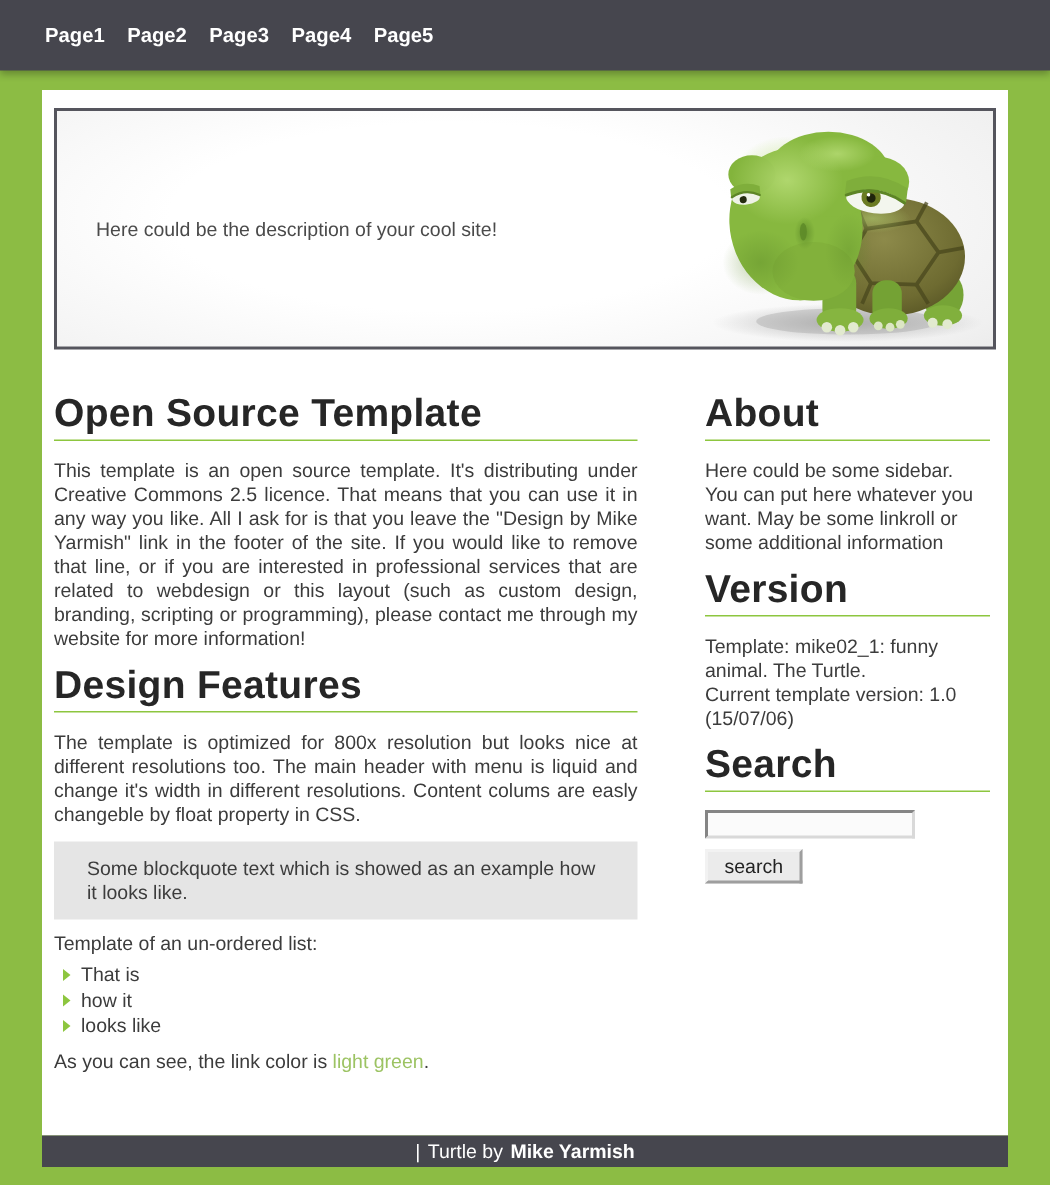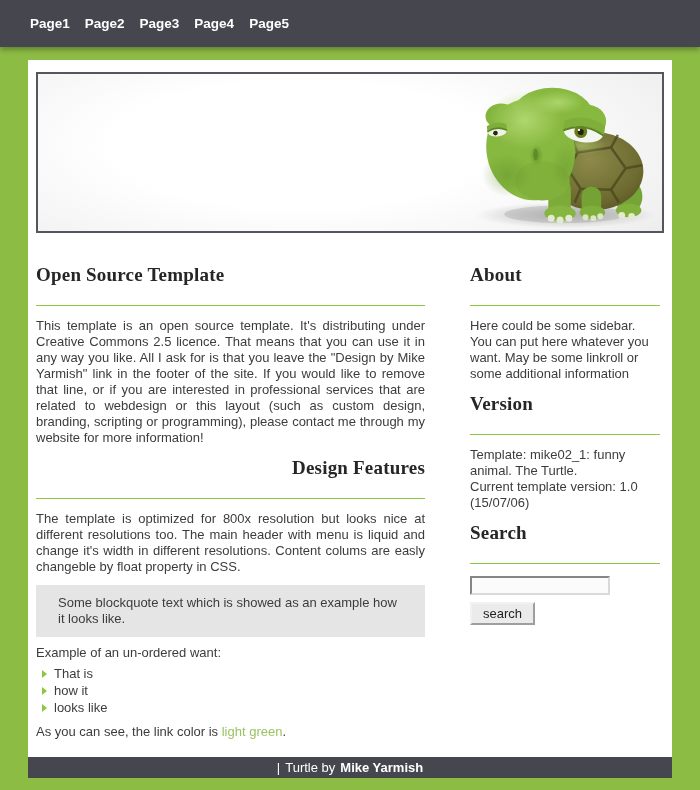--- a/index.html
+++ b/index.html
@@ -30,28 +30,27 @@
   .banner-desc { padding-left:26px; font-size:13px; color:#4a4a4a; position:relative; z-index:1; }
   .turtle-wrap { position:absolute; right:2px; top:3px; width:196px; height:152px; }
 
   
   .columns { display:flex; padding:30px 12px 0 8px; }
   .main-col { width:389px; }
   .col-gap { width:45px; flex:none; }
   .side-col { width:190px; flex:none; }
 
   h2.sec {
-    font-size:19px; line-height:24px; font-weight:bold; color:#262626;
-    padding-bottom:18px; border-bottom:1px solid #8dc63f; margin-bottom:12px;
+    font-size:26px; line-height:24px; font-weight:bold; color:#262626;
+    padding-bottom:6px; border-bottom:1px solid #8dc63f; margin-bottom:12px;
     letter-spacing:0.2px;
-    font-family:Liberation Serif, serif;
   }
   .main-col p, .side-col p { font-size:13px; line-height:16px; color:#3c3c3c; }
   .main-col p.just { text-align:justify; margin-bottom:10px; }
-  .sec-head2 { margin-top:0;text-align:right; }
+  .sec-head2 { margin-top:0; }
   .side-col p { margin-bottom:10px; }
 
   blockquote.bq {
     background:#e5e5e5; margin:8px 0 8px; padding:10px 18px 10px 22px;
     font-size:13px; line-height:16px; color:#3c3c3c;
   }
   .list-intro { margin:8px 0 4px; }
   ul.arrow-list { list-style:none; margin:4px 0 8px 6px; }
   ul.arrow-list li { font-size:13px; line-height:17px; color:#3c3c3c; display:flex; align-items:center; }
   .tri {
@@ -92,20 +91,21 @@
     <a>Page2</a>
     <a>Page3</a>
     <a>Page4</a>
     <a>Page5</a>
   </div>
 </div>
 
 <div class="content">
 
   <div class="banner">
+    <div class="banner-desc">Here could be the description of your cool site!</div>
     <div class="turtle-wrap">
       <svg width="196" height="152" viewBox="0 0 200 155" xmlns="http://www.w3.org/2000/svg">
         <defs>
           <radialGradient id="hl" cx="50%" cy="50%" r="50%">
             <stop offset="0%" stop-color="#b9de78" stop-opacity="0.95"></stop>
             <stop offset="100%" stop-color="#b9de78" stop-opacity="0"></stop>
           </radialGradient>
           <radialGradient id="shd" cx="50%" cy="50%" r="50%">
             <stop offset="0%" stop-color="#5d8a28" stop-opacity="0.75"></stop>
             <stop offset="100%" stop-color="#5d8a28" stop-opacity="0"></stop>
@@ -191,21 +191,21 @@
 
     <div class="main-col">
       <h2 class="sec">Open Source Template</h2>
       <p class="just">This template is an open source template. It's distributing under Creative Commons 2.5 licence. That means that you can use it in any way you like. All I ask for is that you leave the "Design by Mike Yarmish" link in the footer of the site. If you would like to remove that line, or if you are interested in professional services that are related to webdesign or this layout (such as custom design, branding, scripting or programming), please contact me through my website for more information!</p>
 
       <h2 class="sec sec-head2">Design Features</h2>
       <p class="just">The template is optimized for 800x resolution but looks nice at different resolutions too. The main header with menu is liquid and change it's width in different resolutions. Content colums are easly changeble by float property in CSS.</p>
 
       <blockquote class="bq">Some blockquote text which is showed as an example how it looks like.</blockquote>
 
-      <p class="list-intro">Example of an un-ordered want:</p>
+      <p class="list-intro">Template of an un-ordered list:</p>
       <ul class="arrow-list">
         <li>
           <span class="tri"></span>
           <span>That is</span>
         </li>
         <li>
           <span class="tri"></span>
           <span>how it</span>
         </li>
         <li>

